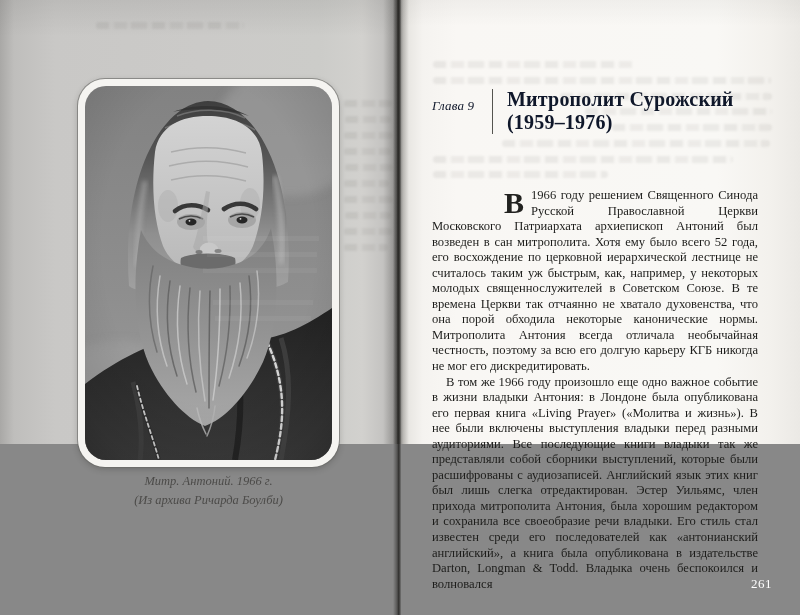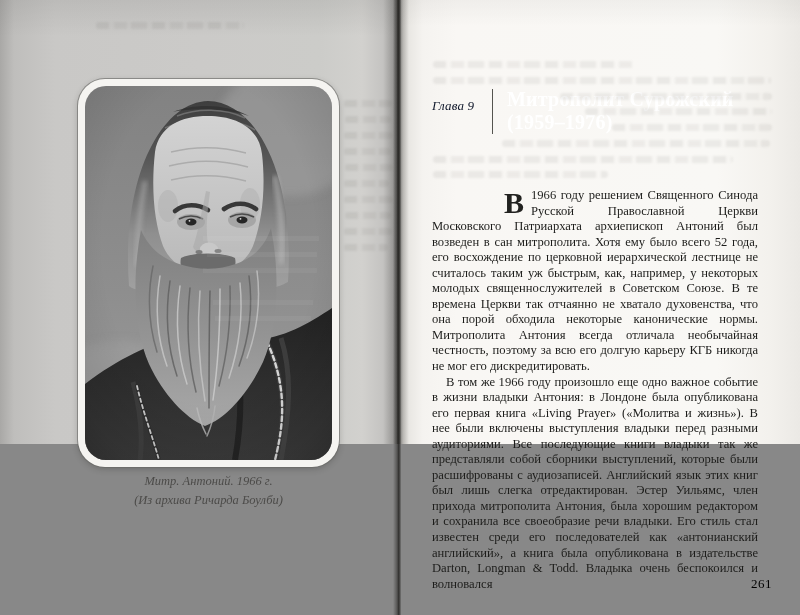--- a/index.html
+++ b/index.html
@@ -41,36 +41,36 @@
   
   #chapter-label{
     position:absolute;left:432px;top:98px;
     font-style:italic;font-size:13px;color:#0f172a;letter-spacing:.2px;
   }
   #chapter-rule{
     position:absolute;left:492px;top:89px;width:1.4px;height:45px;background:#55544f;
   }
   #chapter-title{
     position:absolute;left:507px;top:88px;
-    font-weight:bold;font-size:20px;line-height:23px;color:#ffffff;letter-spacing:.2px;
+    font-weight:bold;font-size:20px;line-height:23px;color:#0f172a;letter-spacing:.2px;
   }
   
   #body-text{
     position:absolute;left:432px;top:188px;width:326px;
     font-size:12.6px;line-height:15.55px;color:#1d1d1b;text-align:justify;
   }
   #body-text p{margin:0;}
   #para-2{text-indent:14px;}
   #drop-cap{
     float:left;font-size:30px;line-height:29px;height:31px;
     padding:0 7px 0 72px;font-weight:600;color:#222220;
   }
   #folio{
     position:absolute;left:672px;top:576px;width:100px;text-align:right;
-    font-size:13px;color:#000000;letter-spacing:.5px;
+    font-size:13px;color:#ffffff;letter-spacing:.5px;
   }
   
   .ghost{
     position:absolute;height:7px;border-radius:3px;pointer-events:none;
     background:repeating-linear-gradient(90deg,
       rgba(104,102,97,.30) 0 13px, rgba(104,102,97,.03) 13px 18px,
       rgba(104,102,97,.24) 18px 31px, rgba(104,102,97,.04) 31px 35px,
       rgba(104,102,97,.28) 35px 51px, rgba(104,102,97,.03) 51px 56px);
     filter:blur(1.2px);
   }

